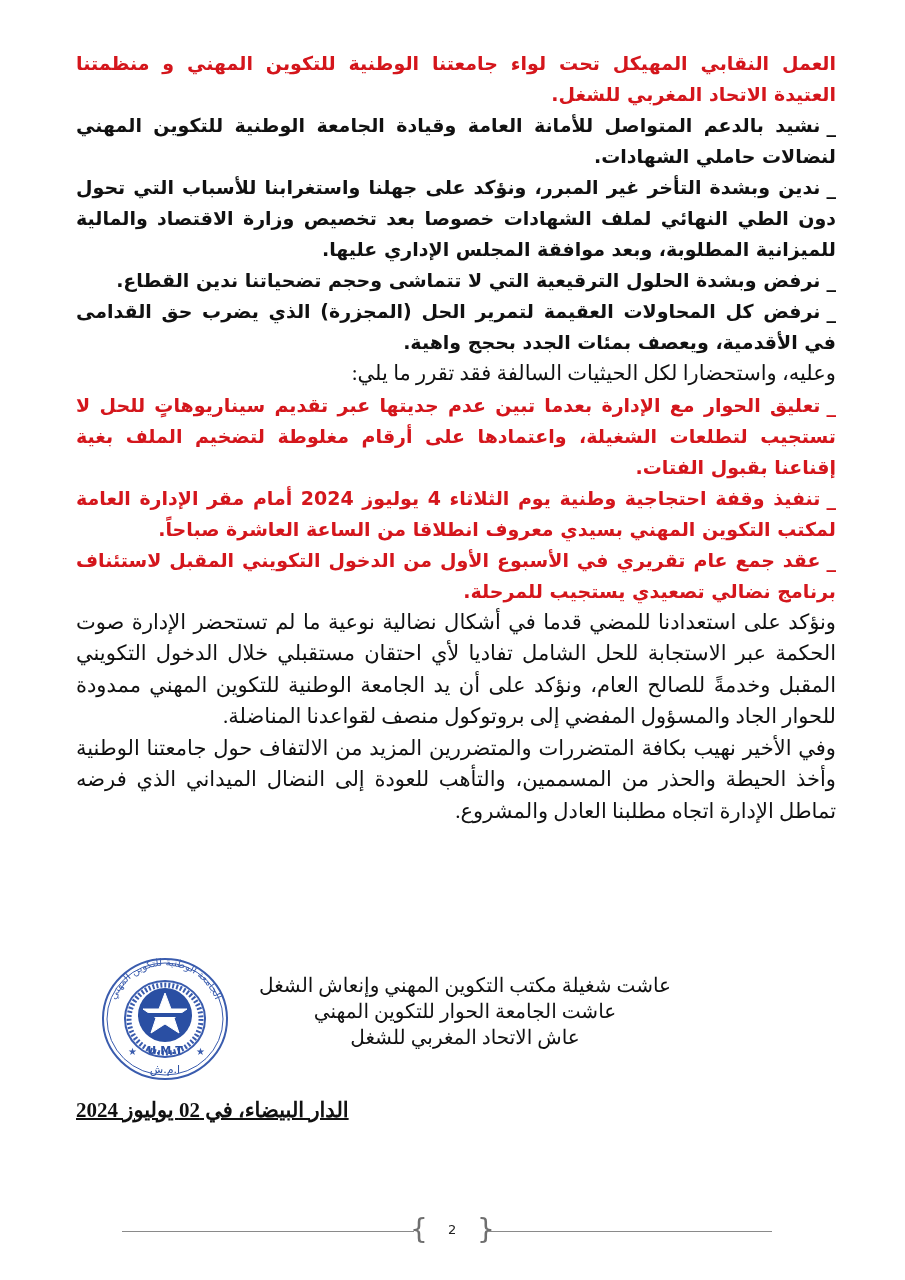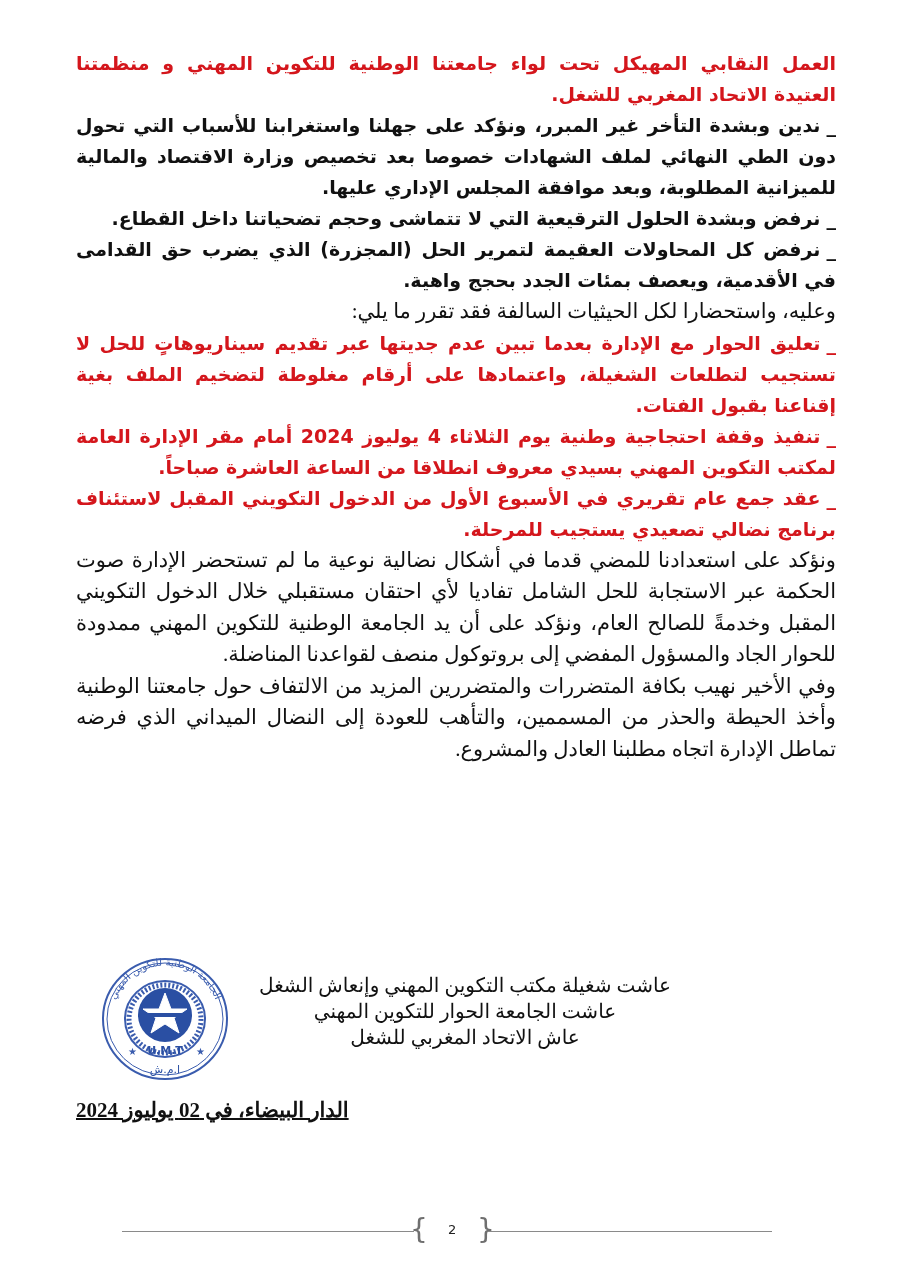--- a/index.html
+++ b/index.html
@@ -113,24 +113,25 @@
     }
   </style>
 </head>
 <body>
 
 <div class="page">
 
   <div class="body-text" id="para-intro">
     <p class="p bold red"><span>العمل النقابي المهيكل تحت لواء جامعتنا الوطنية للتكوين المهني و منظمتنا العتيدة الاتحاد المغربي للشغل.</span></p>
 
+    <p class="p bold"><span class="dash">_</span><span>نشيد بالدعم المتواصل للأمانة العامة وقيادة الجامعة الوطنية للتكوين المهني لنضالات حاملي الشهادات.</span></p>
 
     <p class="p bold"><span class="dash">_</span><span>ندين وبشدة التأخر غير المبرر، ونؤكد على جهلنا واستغرابنا للأسباب التي تحول دون الطي النهائي لملف الشهادات خصوصا بعد تخصيص وزارة الاقتصاد والمالية للميزانية المطلوبة، وبعد موافقة المجلس الإداري عليها.</span></p>
 
-    <p class="p bold"><span class="dash">_</span><span>نرفض وبشدة الحلول الترقيعية التي لا تتماشى وحجم تضحياتنا داخل القطاع.</span></p>
+    <p class="p bold"><span class="dash">_</span><span>نرفض وبشدة الحلول الترقيعية التي لا تتماشى وحجم تضحياتنا ندين القطاع.</span></p>
 
     <p class="p bold"><span class="dash">_</span><span>نرفض كل المحاولات العقيمة لتمرير الحل (المجزرة) الذي يضرب حق القدامى في الأقدمية، ويعصف بمئات الجدد بحجج واهية.</span></p>
 
     <p class="p plain"><span>وعليه، واستحضارا لكل الحيثيات السالفة فقد تقرر ما يلي:</span></p>
 
     <p class="p bold red"><span class="dash">_</span><span>تعليق الحوار مع الإدارة بعدما تبين عدم جديتها  عبر تقديم سيناريوهاتٍ للحل لا تستجيب لتطلعات الشغيلة، واعتمادها على أرقام مغلوطة لتضخيم الملف بغية إقناعنا بقبول الفتات.</span></p>
 
     <p class="p bold red"><span class="dash">_</span><span>تنفيذ وقفة احتجاجية وطنية  يوم الثلاثاء 4 يوليوز 2024 أمام مقر الإدارة العامة لمكتب التكوين المهني بسيدي معروف انطلاقا من الساعة العاشرة صباحاً.</span></p>
 
     <p class="p bold red"><span class="dash">_</span><span>عقد جمع عام تقريري في الأسبوع الأول من الدخول التكويني المقبل لاستئناف برنامج نضالي تصعيدي يستجيب للمرحلة.</span></p>

